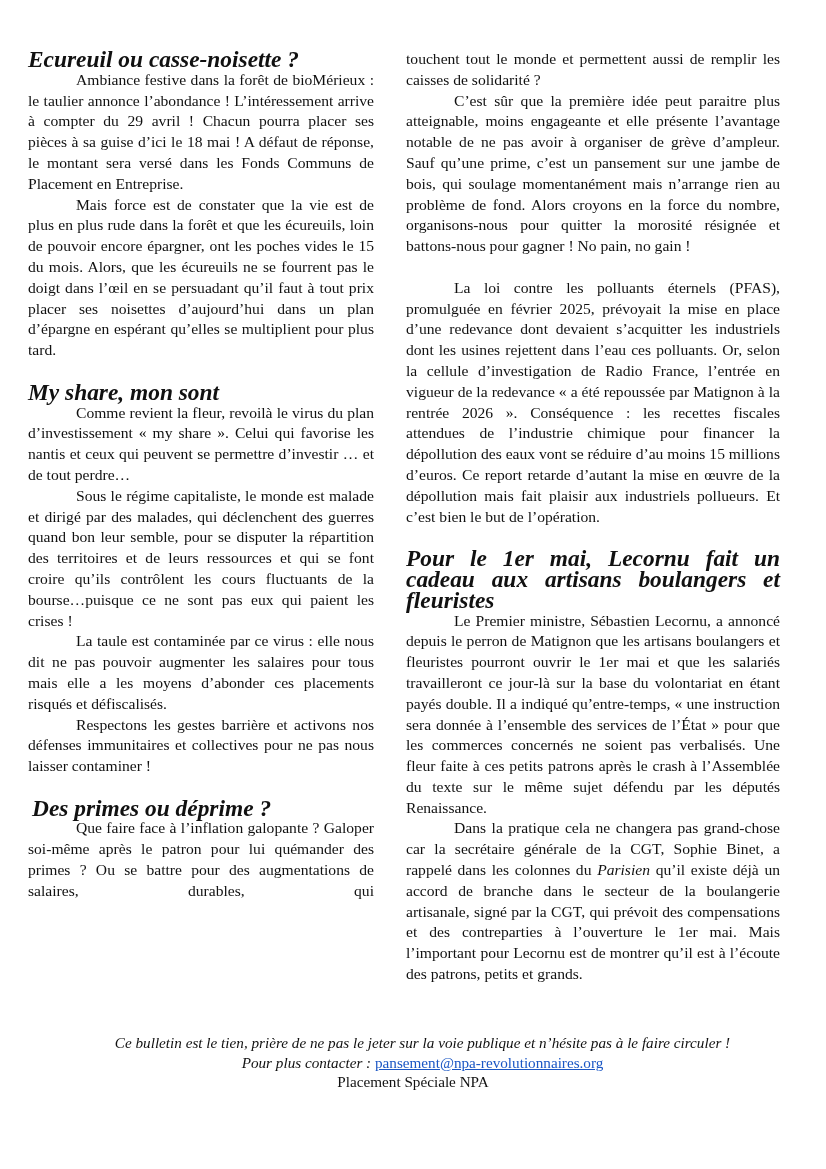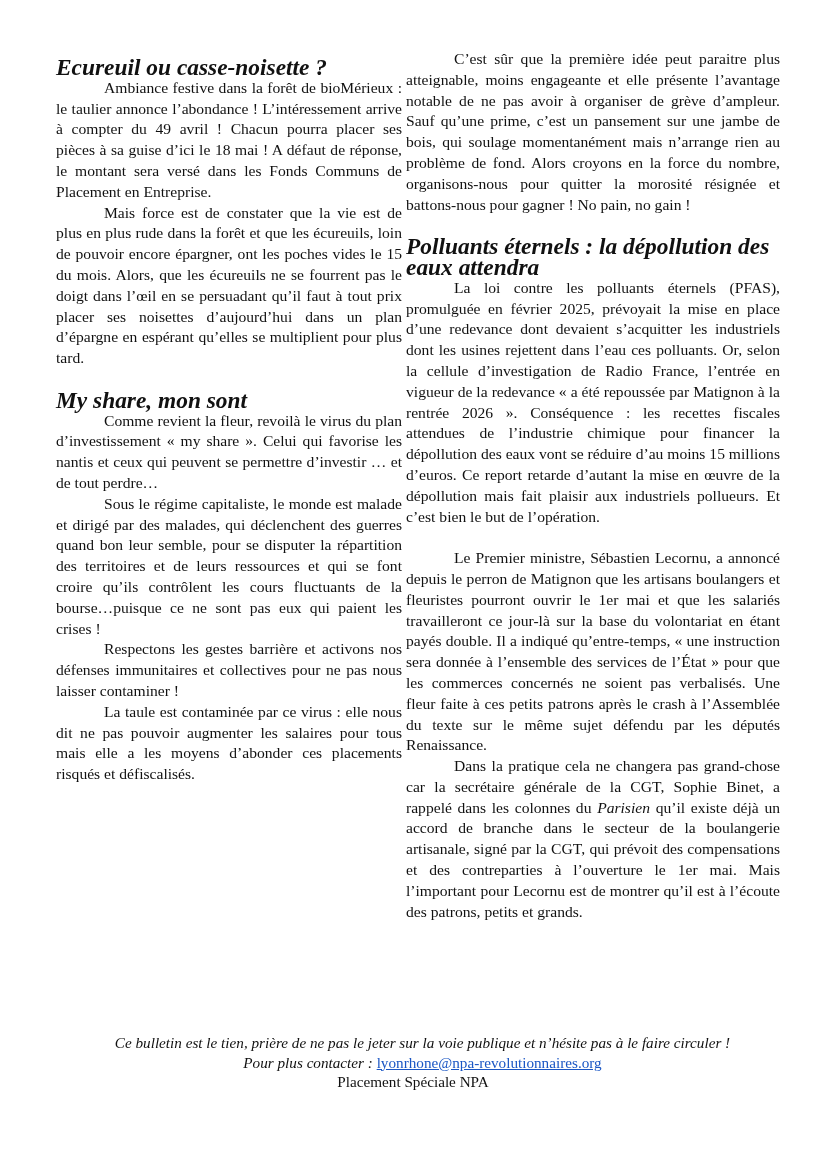--- a/index.html
+++ b/index.html
@@ -1,65 +1,70 @@
 <!DOCTYPE html>
 <html><head>
   <meta charset="utf-8">
   <style>
     html, body { margin: 0; padding: 0; background: #ffffff; }
     body { width: 826px; height: 1169px; position: relative; overflow: hidden;
       font-family: "Liberation Serif", serif; color: #111; }
     .col { position: absolute; top: 49px; font-size: 15.6px; line-height: 20.8px; }
-    .col.left { left: 56px; width: 346px; margin-top: 8px; }
+    .col.left { left: 28px; width: 346px; }
     .col.right { left: 406px; width: 374px; }
     .article { margin: 0; }
     .heading { font-weight: bold; font-style: italic; margin: 0; text-align: left; }
     .para { margin: 0; text-align: justify; text-indent: 48px; }
     .para.cont { text-indent: 0; }
     .gap { height: 20.8px; }
     .heading.justify { text-align: justify; text-align-last: left; }
     .footer { position: absolute; left: 0; width: 826px; top: 1033px; text-align: center;
       font-size: 15.2px; line-height: 19.5px; }
     .footer .italic { font-style: italic; padding-left: 19px; }
     .footer a { color: #1a56c4; text-decoration: underline; font-style: normal; }
     .indent-head { padding-left: 4px; }
   </style>
 </head>
 <body>
 
 <div class="col left">
   <section class="article">
     <h2 class="heading">Ecureuil ou casse-noisette ?</h2>
-    <p class="para">Ambiance festive dans la forêt de bioMérieux : le taulier annonce l’abondance ! L’intéressement arrive à compter du 49 avril ! Chacun pourra placer ses pièces à sa guise d’ici le 18 mai ! A défaut de réponse, le montant sera versé dans les Fonds Communs de Placement en Entreprise.</p>
+    <p class="para">Ambiance festive dans la forêt de bioMérieux : le taulier annonce l’abondance ! L’intéressement arrive à compter du 29 avril ! Chacun pourra placer ses pièces à sa guise d’ici le 18 mai ! A défaut de réponse, le montant sera versé dans les Fonds Communs de Placement en Entreprise.</p>
     <p class="para">Mais force est de constater que la vie est de plus en plus rude dans la forêt et que les écureuils, loin de pouvoir encore épargner, ont les poches vides le 15 du mois. Alors, que les écureuils ne se fourrent pas le doigt dans l’œil en se persuadant qu’il faut à tout prix placer ses noisettes d’aujourd’hui dans un plan d’épargne en espérant qu’elles se multiplient pour plus tard.</p>
   </section>
   <div class="gap"></div>
   <section class="article">
     <h2 class="heading">My share, mon sont</h2>
     <p class="para">Comme revient la fleur, revoilà le virus du plan d’investissement « my share ». Celui qui favorise les nantis et ceux qui peuvent se permettre d’investir … et de tout perdre…</p>
     <p class="para">Sous le régime capitaliste, le monde est malade et dirigé par des malades, qui déclenchent des guerres quand bon leur semble, pour se disputer la répartition des territoires et de leurs ressources et qui se font croire qu’ils contrôlent les cours fluctuants de la bourse…puisque ce ne sont pas eux qui paient les crises !</p>
+    <p class="para">La taule est contaminée par ce virus : elle nous dit ne pas pouvoir augmenter les salaires pour tous mais elle a les moyens d’abonder ces placements risqués et défiscalisés.</p>
     <p class="para">Respectons les gestes barrière et activons nos défenses immunitaires et collectives pour ne pas nous laisser contaminer !</p>
-    <p class="para">La taule est contaminée par ce virus : elle nous dit ne pas pouvoir augmenter les salaires pour tous mais elle a les moyens d’abonder ces placements risqués et défiscalisés.</p>
   </section>
   <div class="gap"></div>
+  <section class="article">
+    <h2 class="heading indent-head">Des primes ou déprime ?</h2>
+    <p class="para" style="text-align-last: justify;">Que faire face à l’inflation galopante ? Galoper soi-même après le patron pour lui quémander des primes ? Ou se battre pour des augmentations de salaires, durables, qui</p>
+  </section>
 </div>
 
 <div class="col right">
   <section class="article">
+    <p class="para cont">touchent tout le monde et permettent aussi de remplir les caisses de solidarité ?</p>
     <p class="para">C’est sûr que la première idée peut paraitre plus atteignable, moins engageante et elle présente l’avantage notable de ne pas avoir à organiser de grève d’ampleur. Sauf qu’une prime, c’est un pansement sur une jambe de bois, qui soulage momentanément mais n’arrange rien au problème de fond. Alors croyons en la force du nombre, organisons-nous pour quitter la morosité résignée et battons-nous pour gagner ! No pain, no gain !</p>
   </section>
   <div class="gap"></div>
   <section class="article">
-    <h2 class="heading">Polluants éternels : la dépollution des eaux attendra</h2>
     <p class="para">La loi contre les polluants éternels (PFAS), promulguée en février 2025, prévoyait la mise en place d’une redevance dont devaient s’acquitter les industriels dont les usines rejettent dans l’eau ces polluants. Or, selon la cellule d’investigation de Radio France, l’entrée en vigueur de la redevance « a été repoussée par Matignon à la rentrée 2026 ». Conséquence : les recettes fiscales attendues de l’industrie chimique pour financer la dépollution des eaux vont se réduire d’au moins 15 millions d’euros. Ce report retarde d’autant la mise en œuvre de la dépollution mais fait plaisir aux industriels pollueurs. Et c’est bien le but de l’opération.</p>
   </section>
   <div class="gap"></div>
   <section class="article">
+    <h2 class="heading justify">Pour le 1er mai, Lecornu fait un cadeau aux artisans boulangers et fleuristes</h2>
     <p class="para">Le Premier ministre, Sébastien Lecornu, a annoncé depuis le perron de Matignon que les artisans boulangers et fleuristes pourront ouvrir le 1er mai et que les salariés travailleront ce jour-là sur la base du volontariat en étant payés double. Il a indiqué qu’entre-temps, « une instruction sera donnée à l’ensemble des services de l’État » pour que les commerces concernés ne soient pas verbalisés. Une fleur faite à ces petits patrons après le crash à l’Assemblée du texte sur le même sujet défendu par les députés Renaissance.</p>
     <p class="para"><span>Dans la pratique cela ne changera pas grand-chose car la secrétaire générale de la CGT, Sophie Binet, a rappelé dans les colonnes du </span><em>Parisien</em><span> qu’il existe déjà un accord de branche dans le secteur de la boulangerie artisanale, signé par la CGT, qui prévoit des compensations et des contreparties à l’ouverture le 1er mai. Mais l’important pour Lecornu est de montrer qu’il est à l’écoute des patrons, petits et grands.</span></p>
   </section>
 </div>
 
 <footer class="footer">
   <div class="italic">Ce bulletin est le tien, prière de ne pas le jeter sur la voie publique et n’hésite pas à le faire circuler !</div>
-  <div class="italic"><span>Pour plus contacter : </span><a href="mailto:lyonrhone@npa-revolutionnaires.org">lyonrhone@npa-revolutionnaires.org</a></div>
+  <div class="italic"><span>Pour plus contacter : </span><a href="mailto:lyonrhone@npa-revolutionnaires.org">pansement@npa-revolutionnaires.org</a></div>
   <div>Placement Spéciale NPA</div>
 </footer>
 
 </body></html>

